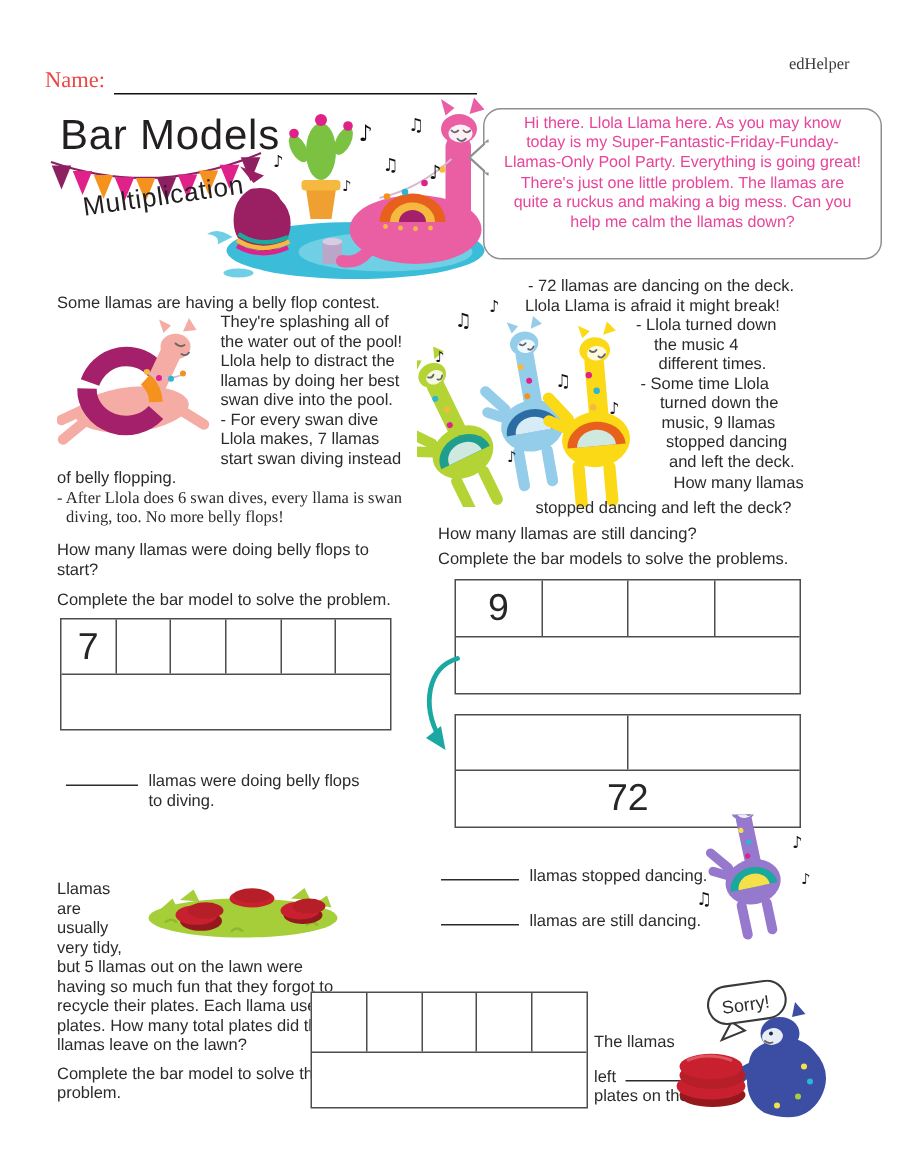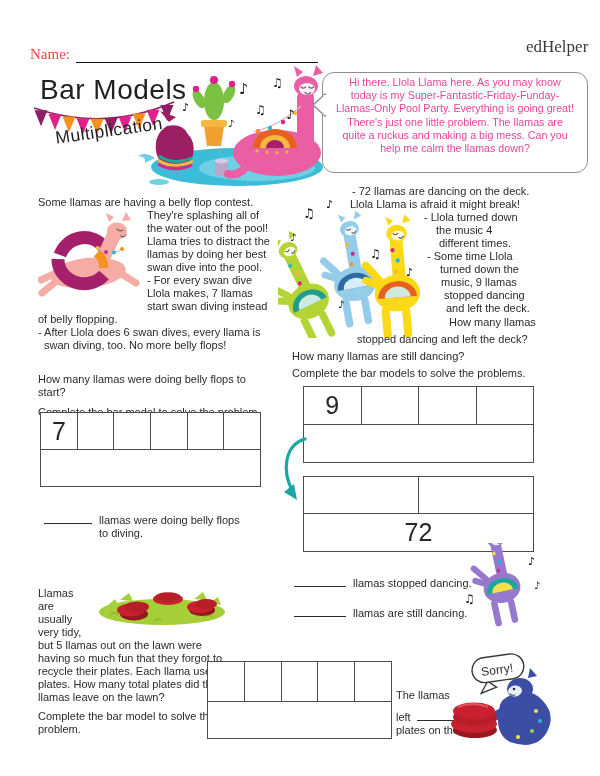--- a/index.html
+++ b/index.html
@@ -2,21 +2,21 @@
 <html><head>
 <meta charset="utf-8">
 <style>
   html,body{margin:0;padding:0;background:#fff;}
   #page{position:relative;width:600px;height:776px;background:#fff;overflow:hidden;
         font-family:"Liberation Sans","DejaVu Sans",sans-serif;color:#2b2b2b;}
   .abs{position:absolute;}
   .t11{font-size:11px;line-height:13px;}
   .serif{font-family:"Liberation Serif","DejaVu Serif",serif;}
   .blank{display:inline-block;height:9px;border-bottom:1.3px solid #2b2b2b;}
-  .hang{padding-left:6px;text-indent:-6px;}
+  .hang{padding-left:6px;text-indent:-6px;font-family:Liberation Serif, serif;}
   
   .bm{position:absolute;border:1.5px solid #4d4d4d;background:#fff;}
   .bm-row{display:flex;box-sizing:border-box;}
   .bm-row + .bm-row{border-top:1.5px solid #4d4d4d;}
   .bm-cell{flex:1;display:flex;align-items:center;justify-content:center;
            font-size:25px;color:#262626;border-right:1.5px solid #4d4d4d;box-sizing:border-box;}
   .bm-cell:last-child{border-right:none;}
   
   .bubble{position:absolute;left:322px;top:72px;width:264px;height:96px;background:#fff;
           border:1.5px solid #8f8f8f;border-radius:12px;text-align:center;
@@ -32,21 +32,21 @@
   .yellow .ll{fill:#fcd916}.yellow .leg{stroke:#fcd916}.yellow .blanket{fill:#e8611c}.yellow .blanket2{fill:#cfe9e0}
   .purple .ll{fill:#9678cd}.purple .leg{stroke:#9678cd}.purple .blanket{fill:#1aa79c}.purple .blanket2{fill:#f6e04a}
   .leg{stroke-width:7;stroke-linecap:round;fill:none;}
   .face{stroke:#666;stroke-width:1.2;fill:none;stroke-linecap:round;}
 </style>
 </head>
 <body>
 
 <div id="page">
 
-  <div class="abs serif" style="left:526px;top:37px;font-size:17px;color:#3a3a3a">edHelper</div>
+  <div class="abs serif" style="left:526px;top:37px;font-size:11px;color:#3a3a3a">edHelper</div>
 
   <div class="abs" style="left:30px;top:46px;display:flex;align-items:flex-end">
     <span class="serif" style="font-size:15px;font-weight:normal;color:#ef4444;margin-right:6px">Name:</span>
     <span style="display:inline-block;width:242px;border-bottom:1.6px solid #111;height:13px"></span>
   </div>
 
   <div class="abs title" style="left:40px;top:74px">Bar Models</div>
 
   <svg class="abs" style="left:28px;top:98px" width="152" height="42" viewBox="0 0 152 42">
     <path d="M6,10 Q76,34 146,4" stroke="#8c2061" stroke-width="1.5" fill="none"></path>
@@ -150,25 +150,25 @@
         <path d="M79,18 q3,3 6,1" class="face" stroke="#b06a60"></path>
         <path d="M83,25 q3,2 5,-1" class="face" stroke="#b06a60"></path>
         <path d="M20,48 a26,24 0 0 0 46,16" stroke="#a5206b" stroke-width="13" fill="none"></path>
         <path d="M59,42 a22,22 0 0 1 7,15" stroke="#f5921e" stroke-width="9" fill="none"></path>
         <path d="M58,36 q14,9 27,2" stroke="#d8b8d0" stroke-width="1.2" fill="none"></path>
         <circle cx="60" cy="37" r="2" fill="#f6b93f"></circle>
           <circle cx="68" cy="41" r="2" fill="#e0218a"></circle>
         <circle cx="76" cy="41.5" r="2" fill="#29b7d3"></circle>
           <circle cx="84" cy="38" r="2" fill="#f5921e"></circle>
       </svg>
-      <div>They're splashing all of the water out of the pool! Llama tries to distract the llamas by doing her best swan dive into the pool.</div>
+      <div>They're splashing all of the water out of the pool! Llola help to distract the llamas by doing her best swan dive into the pool.</div>
       <div>- For every swan dive Llola makes, 7 llamas start swan diving instead of belly flopping.</div>
       <div class="hang">- After Llola does 6 swan dives, every llama is swan diving, too. No more belly flops!</div>
     </div>
-    <div style="margin-top:21px">How many llamas were doing belly flops to start?</div>
+    <div style="margin-top:9px">How many llamas were doing belly flops to start?</div>
     <div style="margin-top:7px">Complete the bar model to solve the problem.</div>
   </div>
 
   <div class="bm" style="left:40px;top:412px;width:219px">
     <div class="bm-row" style="height:36px">
       <div class="bm-cell">7</div>
       <div class="bm-cell"></div>
       <div class="bm-cell"></div>
       <div class="bm-cell"></div>
       <div class="bm-cell"></div>

